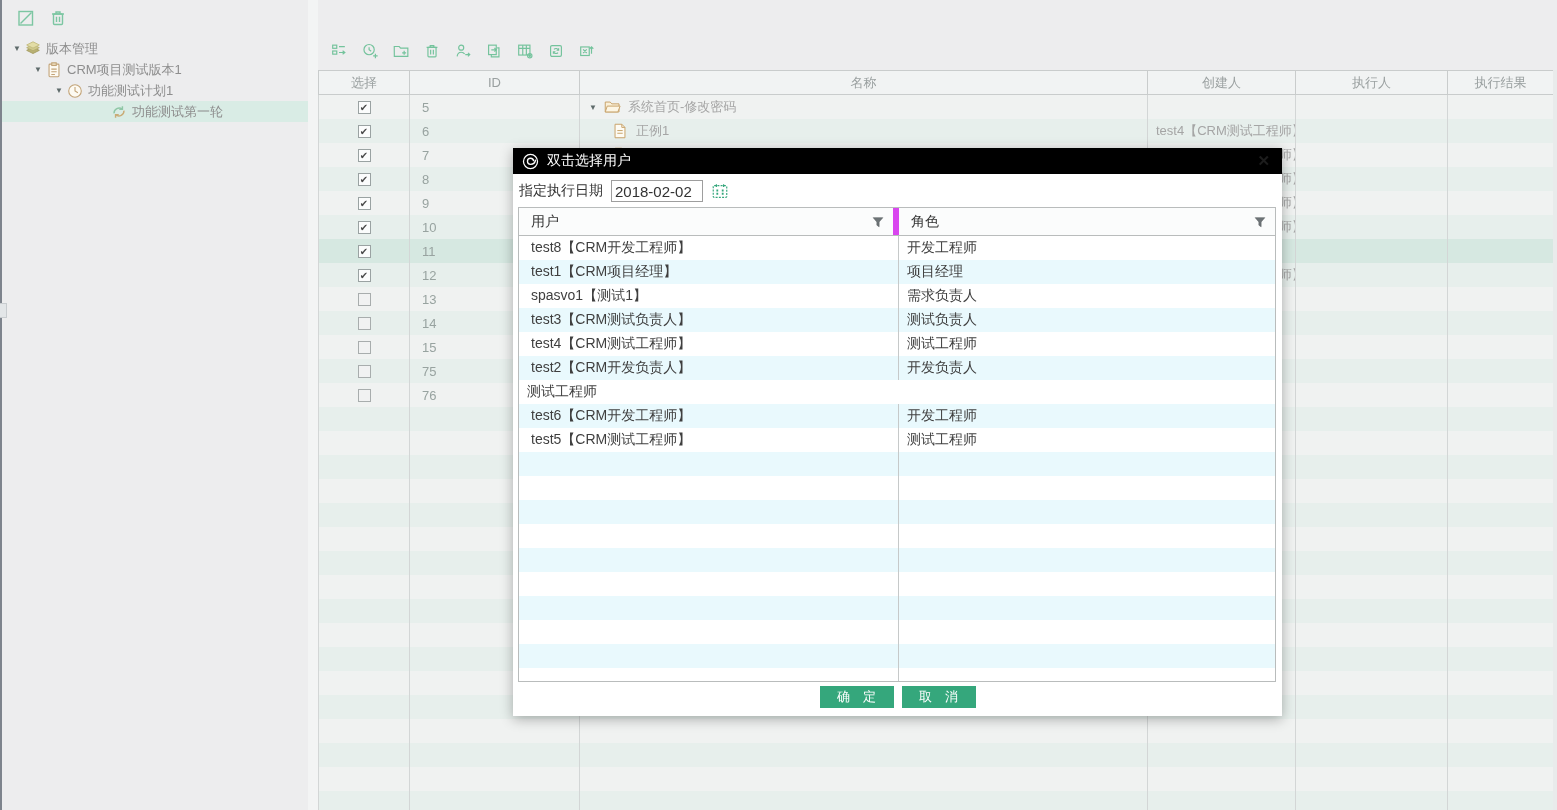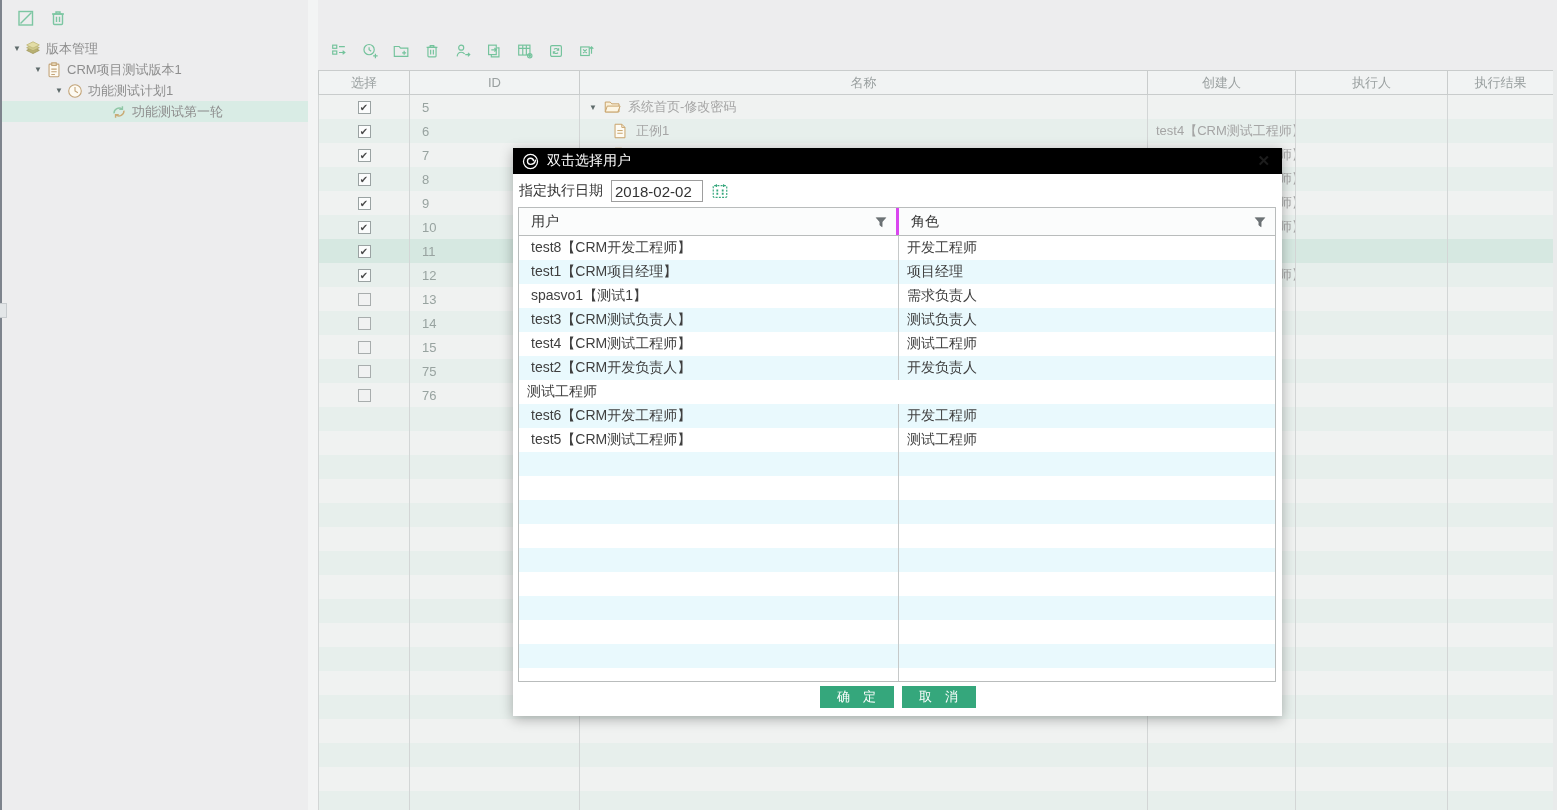--- a/index.html
+++ b/index.html
@@ -59,21 +59,21 @@
   .dialog { position:absolute; left:513px; top:148px; width:769px; height:568px; background:#fff; box-shadow:0 3px 12px rgba(0,0,0,.3); z-index:10; }
   .dlg-title { height:26px; background:#000000; display:flex; align-items:center; color:#fff; font-size:14px; padding-left:8px; gap:7px; }
   .dlg-logo { width:19px; height:19px; }
   .dlg-close { position:absolute; right:12px; top:3px; color:#1d1d1d; font-size:15px; font-weight:bold; cursor:pointer; line-height:20px; }
   .dlg-daterow { display:flex; align-items:center; height:34px; padding-left:6px; font-size:14px; color:#333; gap:8px; }
   .date-input { width:92px; height:22px; border:1px solid #9e9e9e; font-size:15px; padding:0 3px; color:#333; font-family:Liberation Sans, sans-serif; background:#fff; }
   .cal-icon { width:18px; height:18px; cursor:pointer; }
   .utable { position:absolute; left:5px; top:59px; width:758px; height:475px; border:1px solid #b9bcbc; background:#fff; overflow:hidden; }
   .uhead { display:grid; grid-template-columns:380px 1fr; height:28px; border-bottom:1px solid #b9bcbc; background:#fbfcfc; }
   .uhc { position:relative; display:flex; align-items:center; padding-left:12px; font-size:14px; color:#333; }
-  .uhc.first { border-right:3px solid #d946ef;font-family:Liberation Mono, monospace; }
+  .uhc.first { border-right:6px solid #d946ef;font-family:Liberation Mono, monospace; }
   .funnel { position:absolute; right:8px; top:7px; width:14px; height:14px; cursor:pointer; }
   .urow { display:grid; grid-template-columns:380px 1fr; height:24px; background:#fff; font-size:14px; color:#3f3f3f; cursor:pointer; }
   .urow.alt { background:#e9f9fd; }
   .urow .uc { padding-left:12px; display:flex; align-items:center; white-space:nowrap; overflow:hidden; }
   .urow .uc.first { border-right:1px solid #c6c9c9; }
   .urow .uc.role { padding-left:8px; }
   .dlg-footer { position:absolute; left:0; right:0; top:538px; display:flex; justify-content:center; gap:8px; }
   .dlg-btn { width:74px; height:22px; background:#35a77c; color:#fff; font-size:13px; display:flex; align-items:center; justify-content:center; cursor:pointer; }
 </style>
 </head>

